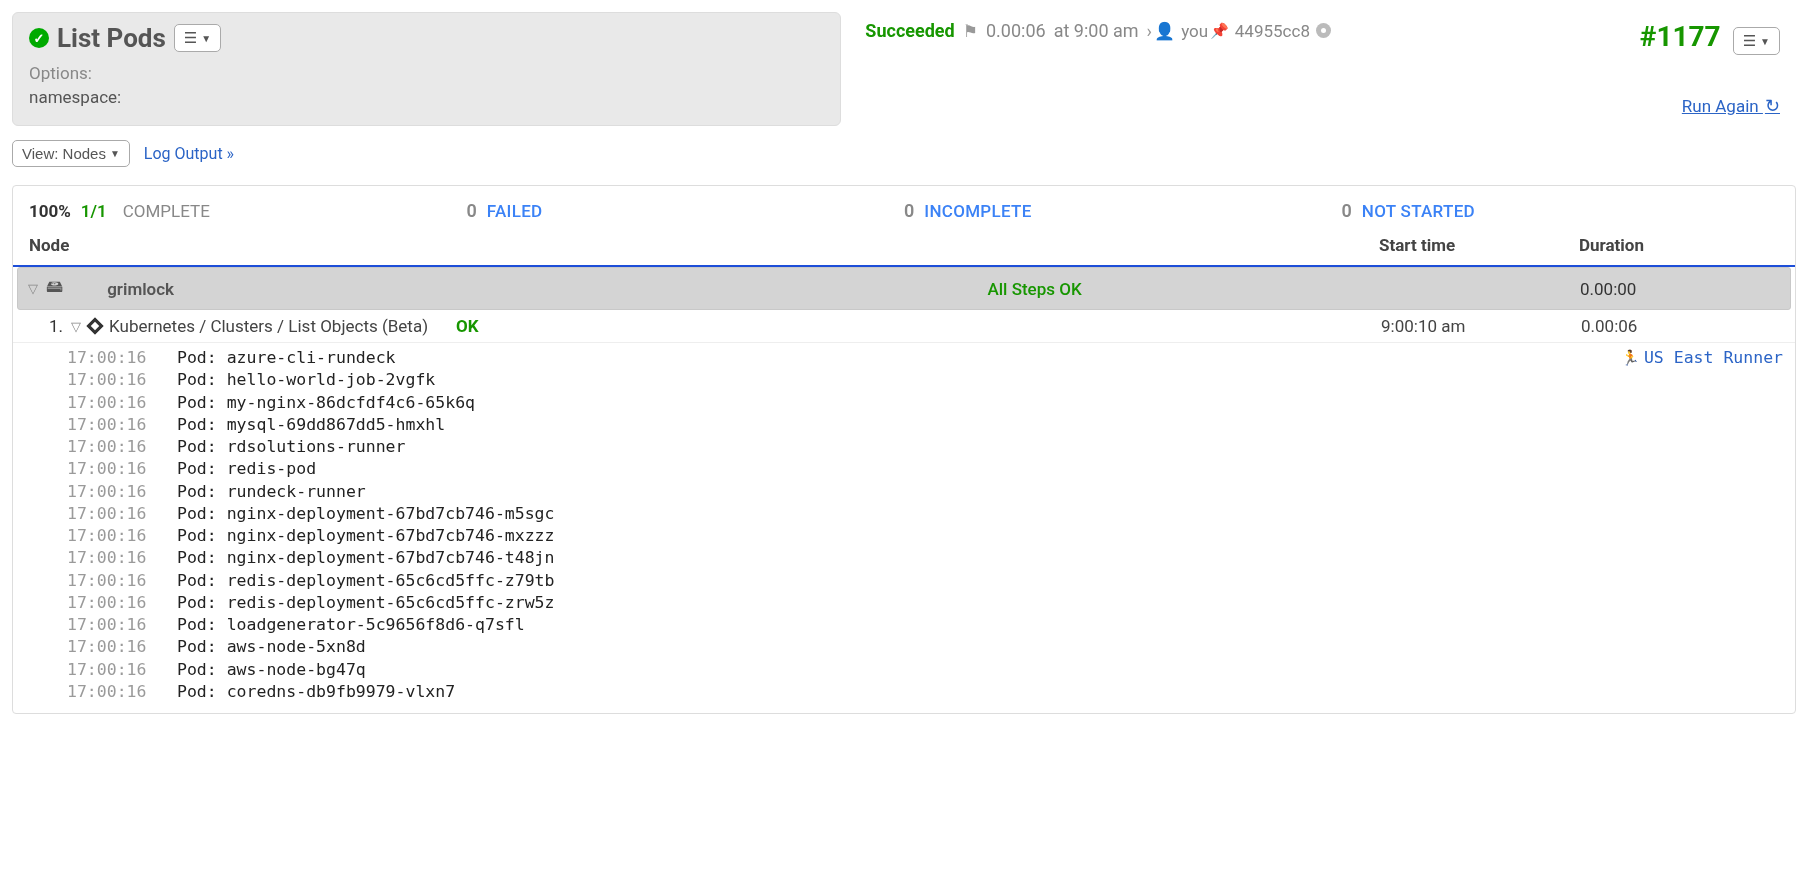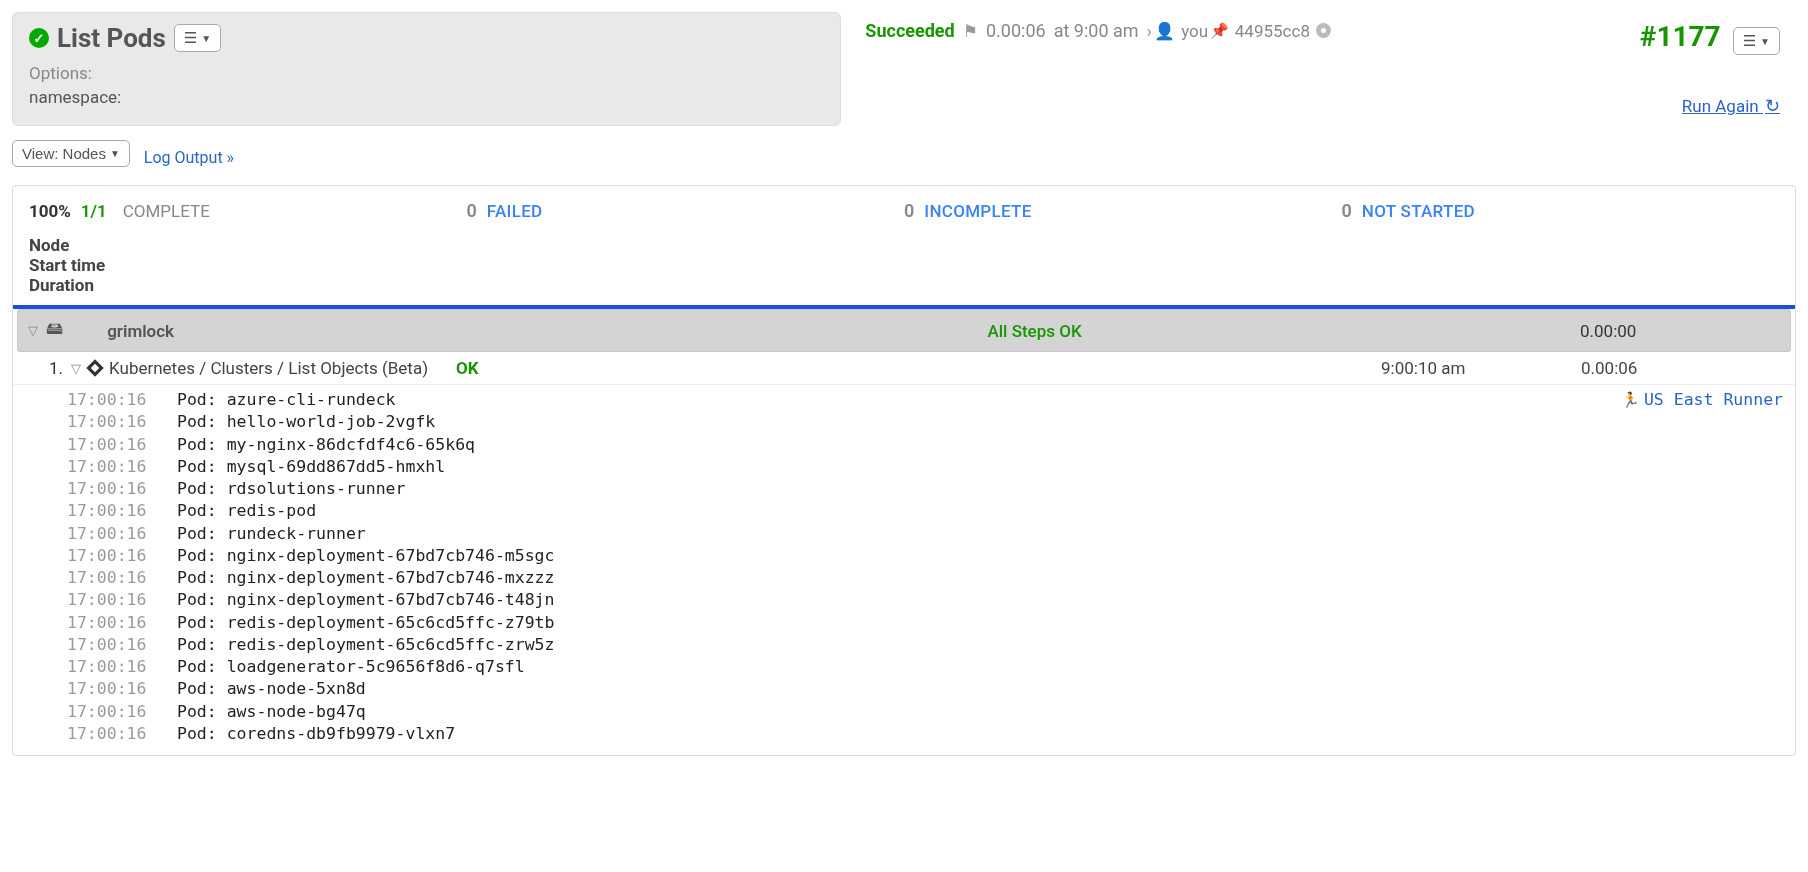--- a/index.html
+++ b/index.html
@@ -59,42 +59,42 @@
     background:#bbb; position:relative;
   }
   .dot-icon::after{content:''; position:absolute; top:5px; left:5px; width:5px; height:5px; border-radius:50%; background:#fff;}
 
   .pr-status-right { text-align:right;}
   .exec-id { color:#179600; font-size:28px; font-weight:700; display:inline-block; margin-right:8px;}
   .run-again { display:block; text-align:right; color:#2b64c6; font-size:17px; text-decoration:underline; margin-top:40px; cursor:pointer;}
   .refresh-icon { font-size:18px; margin-left:2px;}
 
   
-  .viewbar { display:flex; align-items:flex-end; gap:14px; margin-bottom:18px;}
+  .viewbar { display:flex; align-items:center; gap:14px; margin-bottom:18px;}
   .link-blue { color:#2b64c6; cursor:pointer; }
 
   
   .card {
     border:1px solid #ddd; border-radius:4px; background:#fff;
   }
   .summary-row {
     display:flex; padding:14px 16px 10px 16px; gap:0;
-    border-bottom: 4px solid #1d4ed8;
+    border-bottom: 2px solid #1d4ed8;
     flex-wrap: wrap;
   }
   .summary-main { display:flex; width:100%; }
   .sum-cell { flex:1; display:flex; align-items:center; gap:10px; font-size:17px;}
   .sum-num { color:#888; font-weight:600; font-size:18px;}
   .sum-label { color:#3b82f6; font-weight:500; letter-spacing:0.3px;}
   .sum-pct { color:#333; font-weight:700; }
   .sum-frac { color:#179600; font-weight:600; }
   .sum-complete { color:#888; margin-left:6px;}
 
   .header-row {
-    display:flex; width:100%; margin-top:14px; font-weight:700; font-size:17px; color:#444;flex-direction:column;
+    display:flex; width:100%; margin-top:14px; font-weight:700; font-size:17px; color:#444;
   }
   .col-node { flex: 2.2; }
   .col-start { width:200px; }
   .col-dur { width:200px; }
 
   
   .node-bar {
     display:flex; align-items:center; background:#d4d4d4;
     border:1px solid #c8c8c8; border-radius:3px;
     margin:0 4px; padding:6px 10px; font-size:17px;

